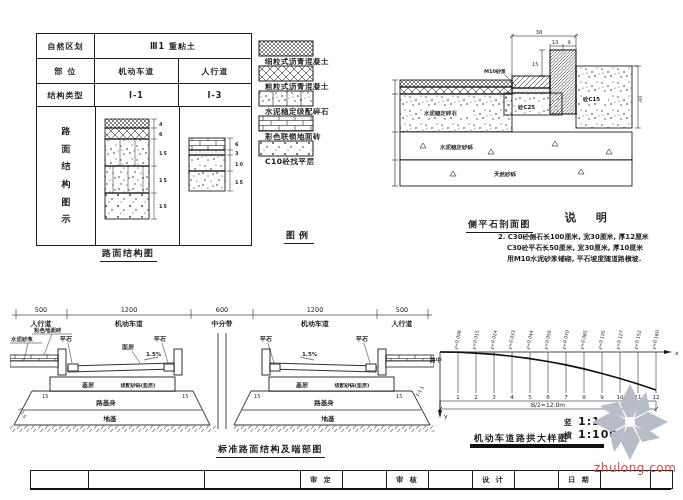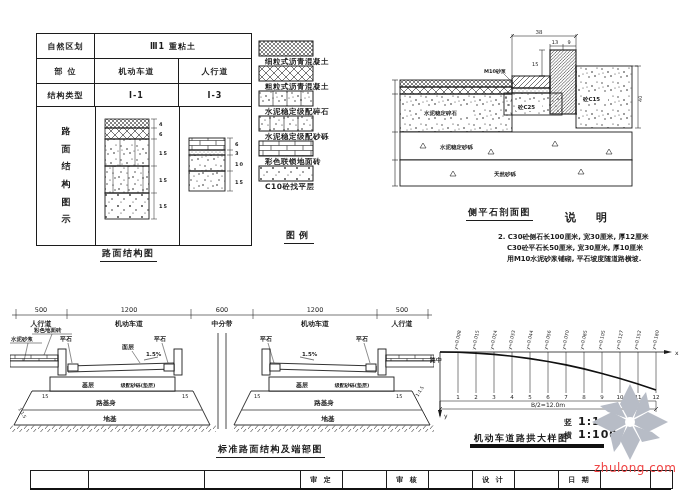--- a/index.html
+++ b/index.html
@@ -167,27 +167,20 @@
     </div>
     <div class="lrow">
       <svg class="lsw" width="56" height="17">
           <rect x="1" y="1" width="54" height="15" fill="url(#pat-speck)" stroke="#1c1c1c" stroke-width="1"></rect>
           <path d="M15,1 V16 M29,1 V16 M43,1 V16" stroke="#1c1c1c" stroke-width="0.6"></path>
         </svg>
       <span class="ltx">水泥稳定级配碎石</span>
     </div>
     <div class="lrow">
       <svg class="lsw" width="56" height="17">
-          <rect x="1" y="1" width="54" height="15" fill="url(#pat-speck2)" stroke="#1c1c1c" stroke-width="1"></rect>
-          <path d="M12,1 V16 M26,1 V16 M40,1 V16" stroke="#1c1c1c" stroke-width="0.6"></path>
-        </svg>
-      <span class="ltx">水泥稳定级配砂砾</span>
-    </div>
-    <div class="lrow">
-      <svg class="lsw" width="56" height="17">
           <rect x="1" y="1" width="54" height="15" fill="url(#pat-brick)" stroke="#1c1c1c" stroke-width="1"></rect>
         </svg>
       <span class="ltx">彩色联锁地面砖</span>
     </div>
     <div class="lrow">
       <svg class="lsw" width="56" height="17">
           <rect x="1" y="1" width="54" height="15" fill="url(#pat-conc)" stroke="#1c1c1c" stroke-width="1"></rect>
         </svg>
       <span class="ltx">C10砼找平层</span>
     </div>
@@ -230,21 +223,21 @@
     <path d="M118,14 l4,-4 M182,14 l4,-4" stroke="#1c1c1c" stroke-width="0.7"></path>
     <text x="147" y="10" font-size="5.5" text-anchor="middle">38</text>
     <path d="M158,26 V20 M171,26 V20 M184,22 H158" stroke="#1c1c1c" stroke-width="0.55"></path>
     <text x="163" y="20" font-size="5" text-anchor="middle">13</text>
     <text x="177" y="20" font-size="5" text-anchor="middle">9</text>
     <path d="M150,26 V52 M147,26 h6 M147,52 h6" stroke="#1c1c1c" stroke-width="0.55"></path>
     <text x="140" y="42" font-size="5">15</text>
     <path d="M246,42 V104 M243,42 h6 M243,104 h6 M240,42 h6" stroke="#1c1c1c" stroke-width="0.55"></path>
     <text transform="translate(250,78) rotate(-90)" font-size="5">40</text>
   </svg>
-  <div class="dtitle" style="left:466px;top:206px;">侧平石剖面图</div>
+  <div class="dtitle" style="left:466px;top:218px;">侧平石剖面图</div>
 
   <div class="notes">
     <div class="ntitle">说  明</div>
     <div class="nline">2. C30砼侧石长100厘米, 宽30厘米, 厚12厘米</div>
     <div class="nline ind">C30砼平石长50厘米, 宽30厘米, 厚10厘米</div>
     <div class="nline ind">用M10水泥砂浆铺砌, 平石坡度随道路横坡.</div>
   </div>
 
   <svg class="abs" style="left:10px;top:303px;" width="424" height="142">
 

